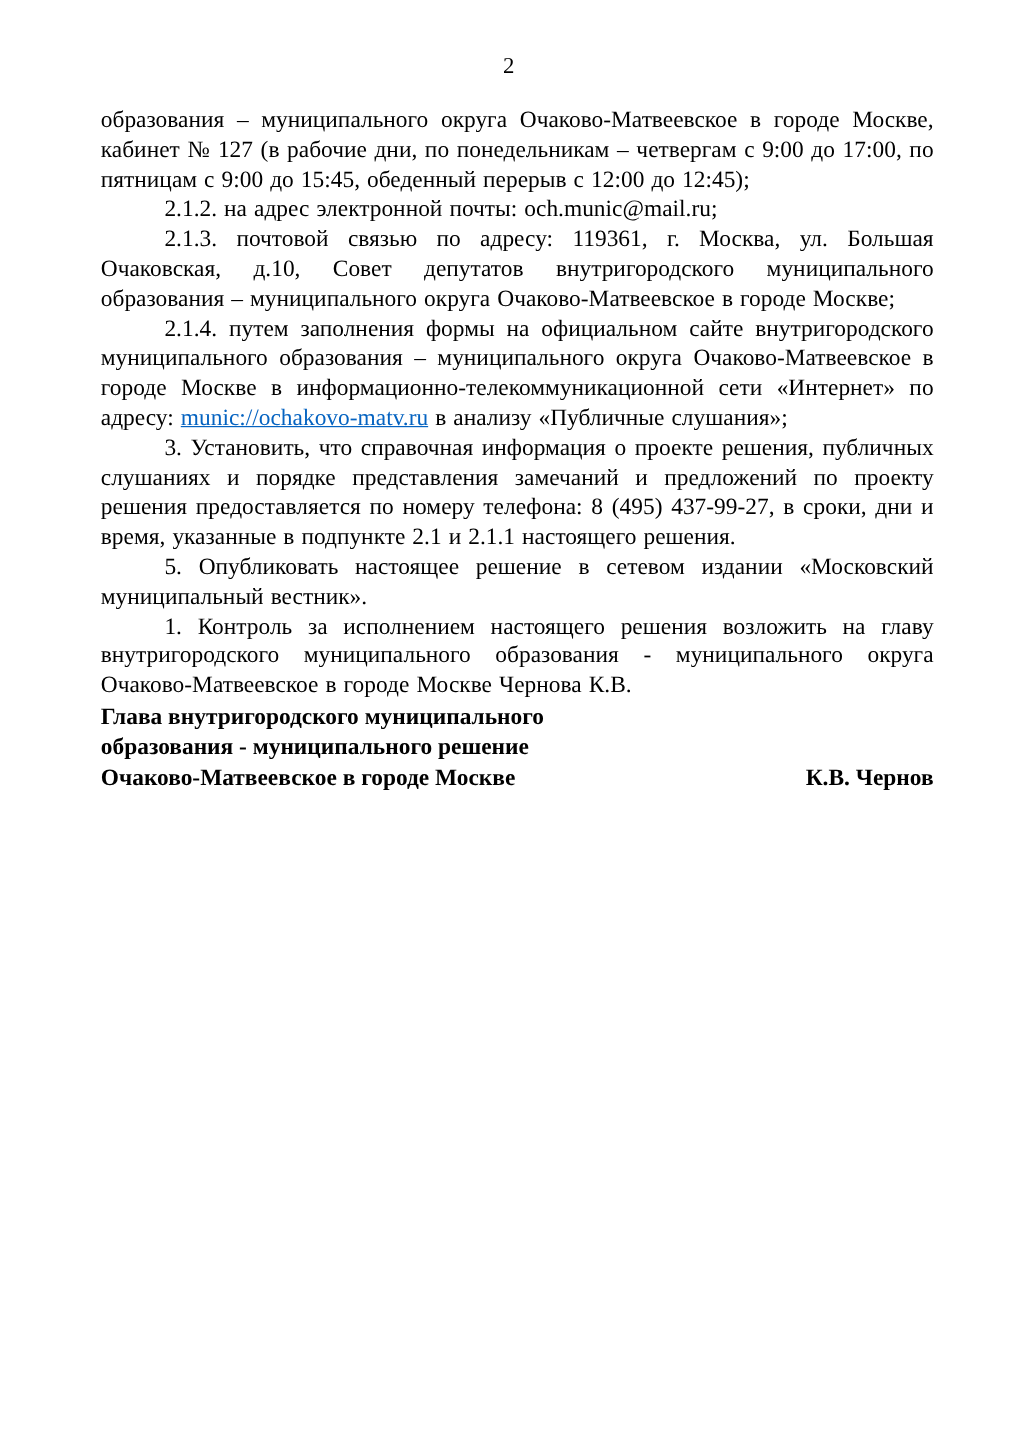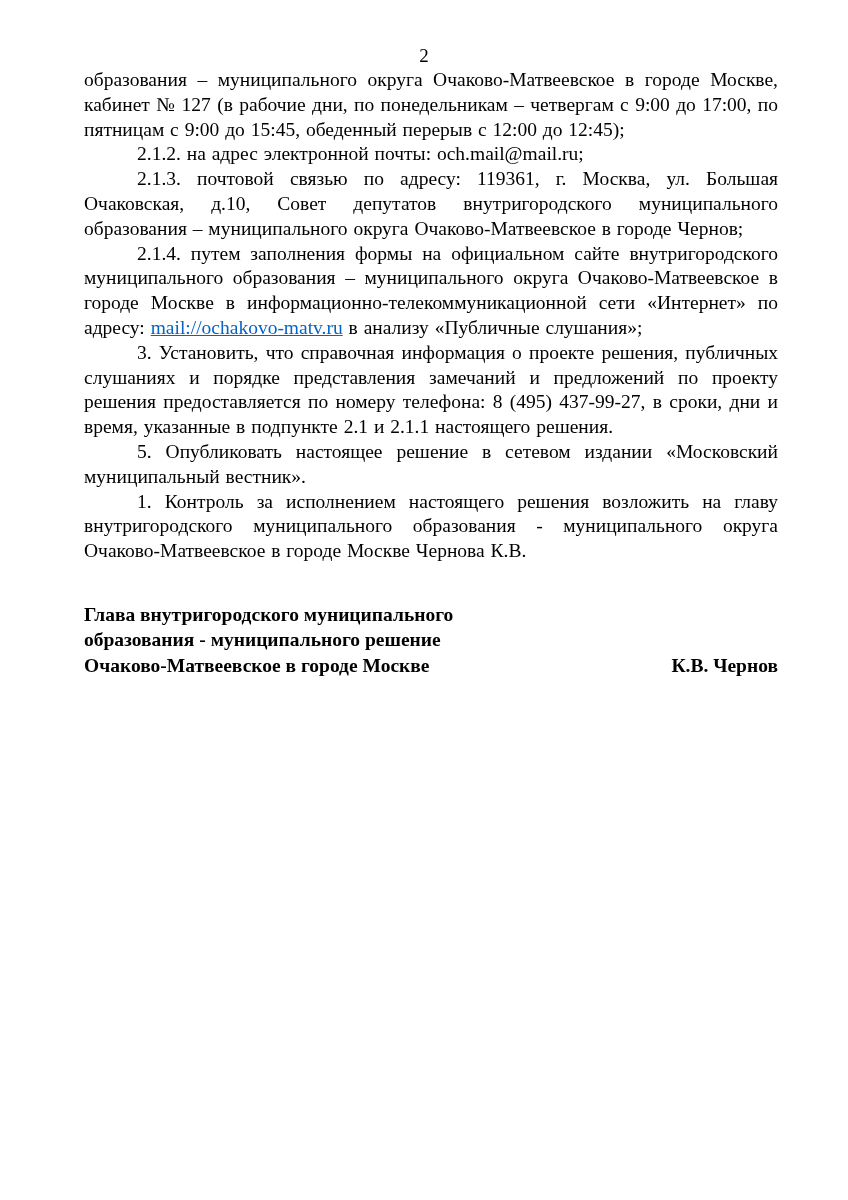--- a/index.html
+++ b/index.html
@@ -22,38 +22,38 @@
     padding: 44px 70px 40px 84px;
   }
   .page-number {
     text-align: center;
     font-size: 19px;
     line-height: 24px;
     
     margin-left: -14px;
   }
   .content {
+    margin-top: 21px;
     font-size: 19.5px;
     line-height: 24.8px;
   }
   .para {
     margin: 0;
     text-align: justify;
     text-indent: 53px;
     word-spacing: 1px;
   }
   .para.no-indent {
     text-indent: 0;
   }
   .link {
     color: #0563C1;
     text-decoration: underline;
   }
   .signature {
-    margin-top: 38px;
     font-weight: bold;
     font-size: 19.5px;
     line-height: 25.4px;
   }
   .signature .sig-line {
     white-space: nowrap;
   }
   .sig-row {
     display: flex;
     justify-content: space-between;
@@ -64,25 +64,25 @@
 <body>
 
 <div class="page">
 
   <div class="page-number">2</div>
 
   <div class="content">
 
     <p class="para no-indent">образования – муниципального округа Очаково-Матвеевское в городе Москве, кабинет № 127 (в рабочие дни, по понедельникам – четвергам с 9:00 до 17:00, по пятницам с 9:00 до 15:45, обеденный перерыв с 12:00 до 12:45);</p>
 
-    <p class="para">2.1.2. на адрес электронной почты: och.mail@mail.ru;</p>
+    <p class="para">2.1.2. на адрес электронной почты: och.munic@mail.ru;</p>
 
-    <p class="para">2.1.3. почтовой связью по адресу: 119361, г. Москва, ул. Большая Очаковская, д.10, Совет депутатов внутригородского муниципального образования – муниципального округа Очаково-Матвеевское в городе Чернов;</p>
+    <p class="para">2.1.3. почтовой связью по адресу: 119361, г. Москва, ул. Большая Очаковская, д.10, Совет депутатов внутригородского муниципального образования – муниципального округа Очаково-Матвеевское в городе Москве;</p>
 
-    <p class="para"><span>2.1.4. путем заполнения формы на официальном сайте внутригородского муниципального образования – муниципального округа Очаково-Матвеевское в городе Москве в информационно-телекоммуникационной сети «Интернет» по адресу: </span><a class="link" href="#">mail://ochakovo-matv.ru</a><span> в анализу «Публичные слушания»;</span></p>
+    <p class="para"><span>2.1.4. путем заполнения формы на официальном сайте внутригородского муниципального образования – муниципального округа Очаково-Матвеевское в городе Москве в информационно-телекоммуникационной сети «Интернет» по адресу: </span><a class="link" href="#">munic://ochakovo-matv.ru</a><span> в анализу «Публичные слушания»;</span></p>
 
 
     <p class="para">3. Установить, что справочная информация о проекте решения, публичных слушаниях и порядке представления замечаний и предложений по проекту решения предоставляется по номеру телефона: 8 (495) 437-99-27, в сроки, дни и время, указанные в подпункте 2.1 и 2.1.1 настоящего решения.</p>
 
 
     <p class="para">5. Опубликовать настоящее решение в сетевом издании «Московский муниципальный вестник».</p>
 
     <p class="para">1. Контроль за исполнением настоящего решения возложить на главу внутригородского муниципального образования - муниципального округа Очаково-Матвеевское в городе Москве Чернова К.В.</p>
 
   </div>

